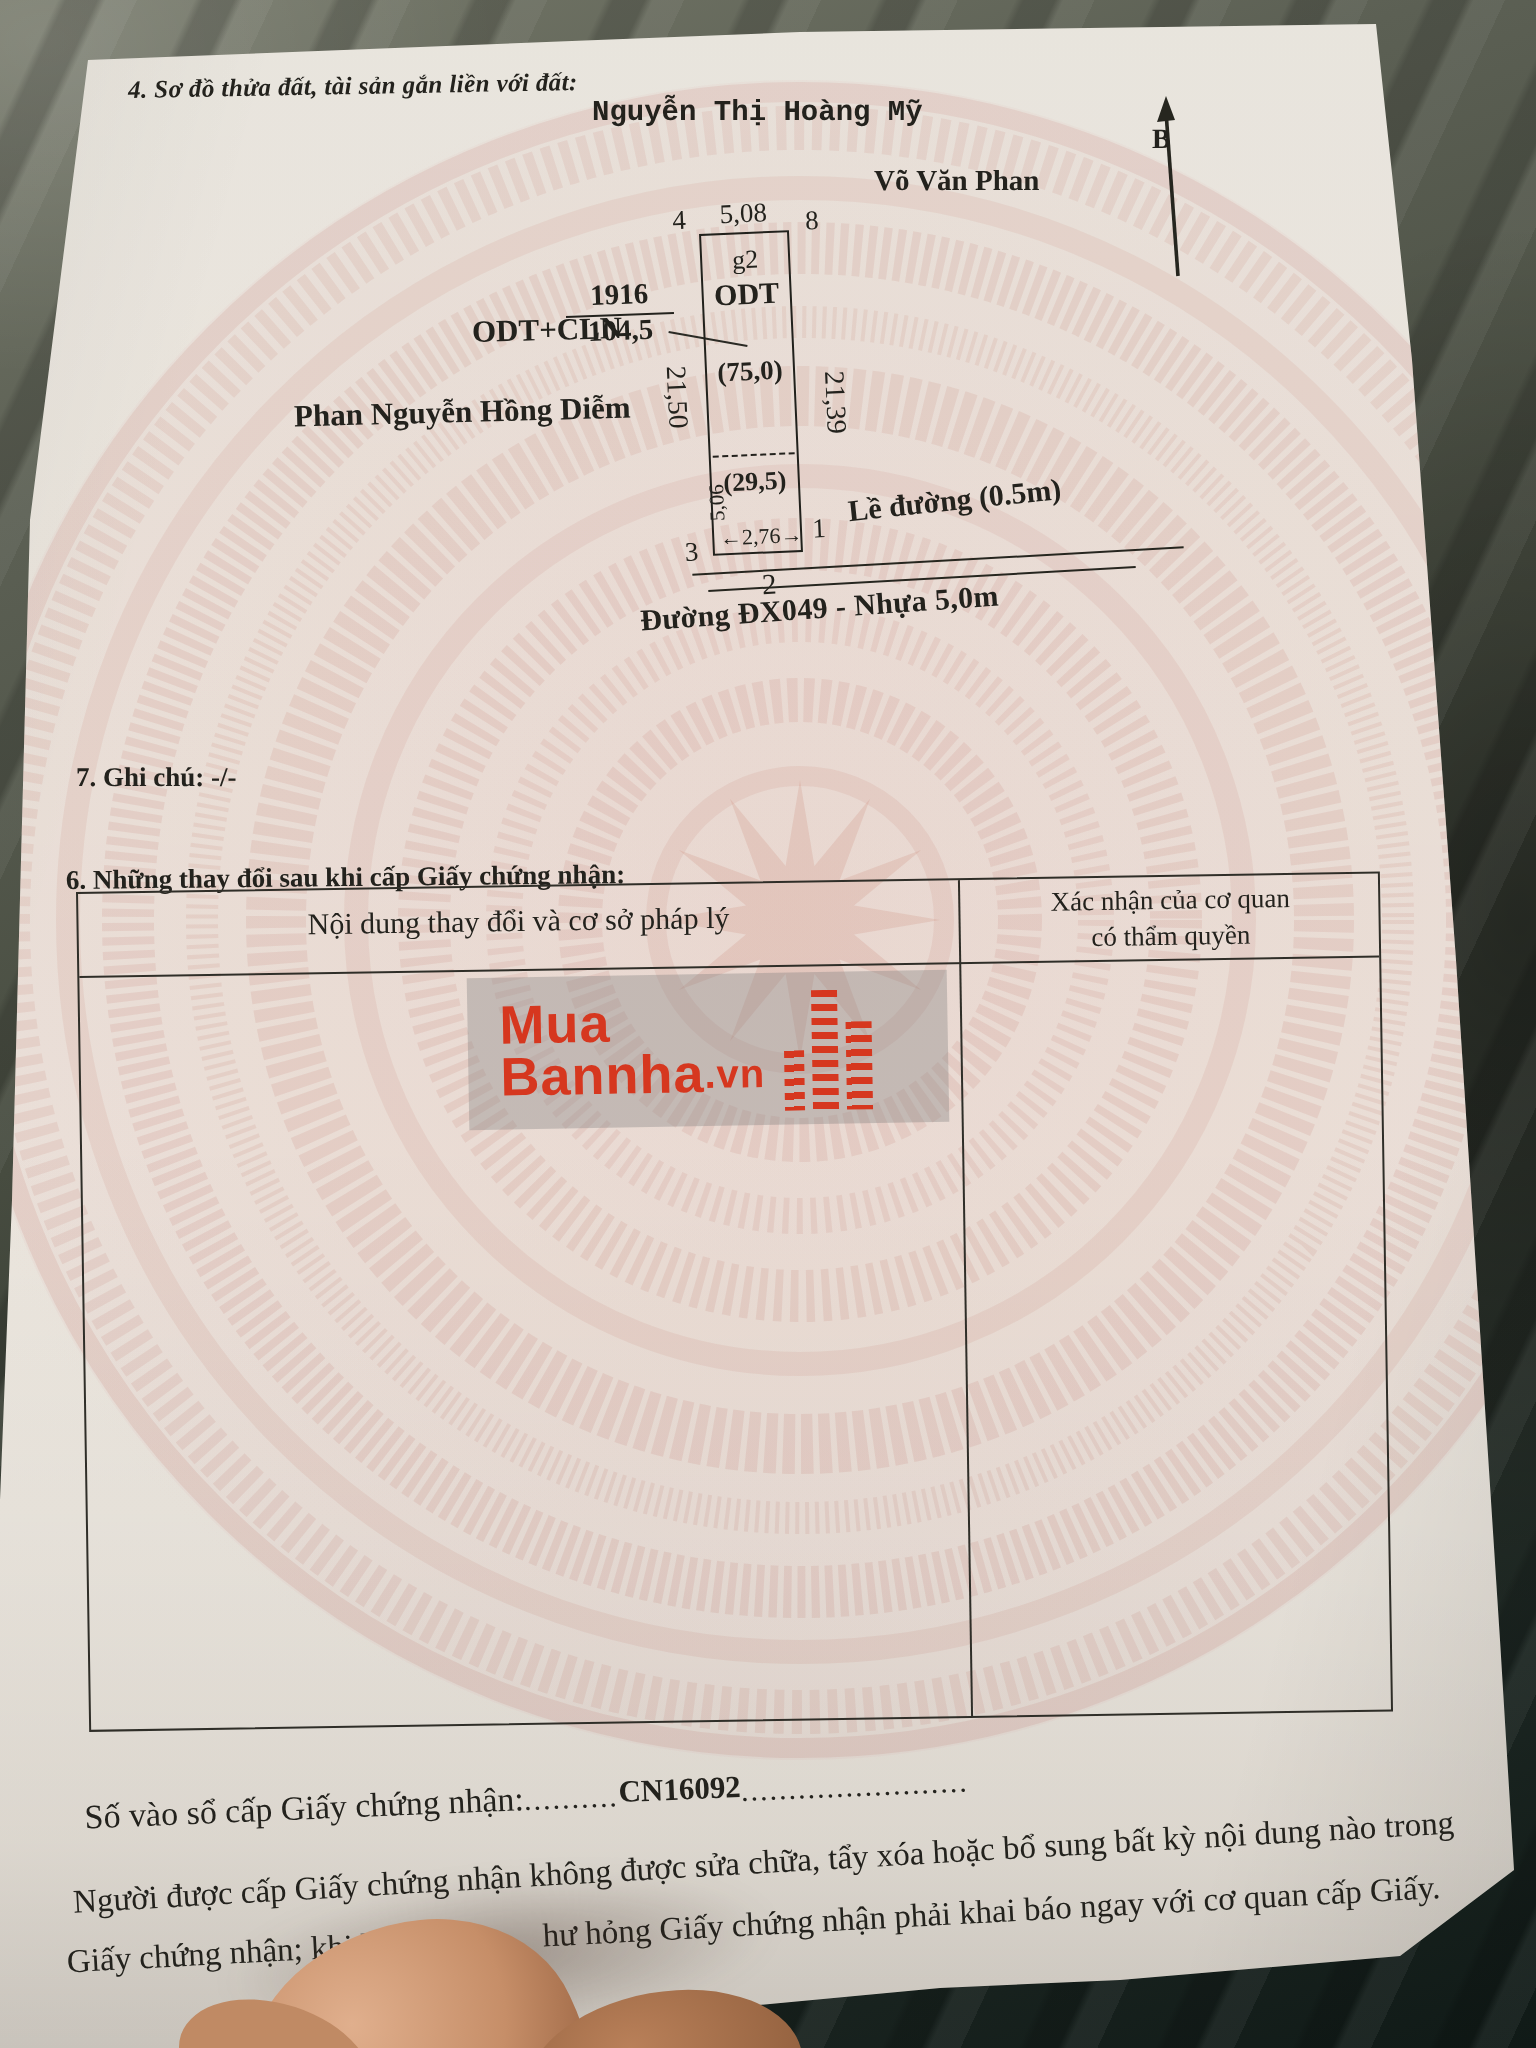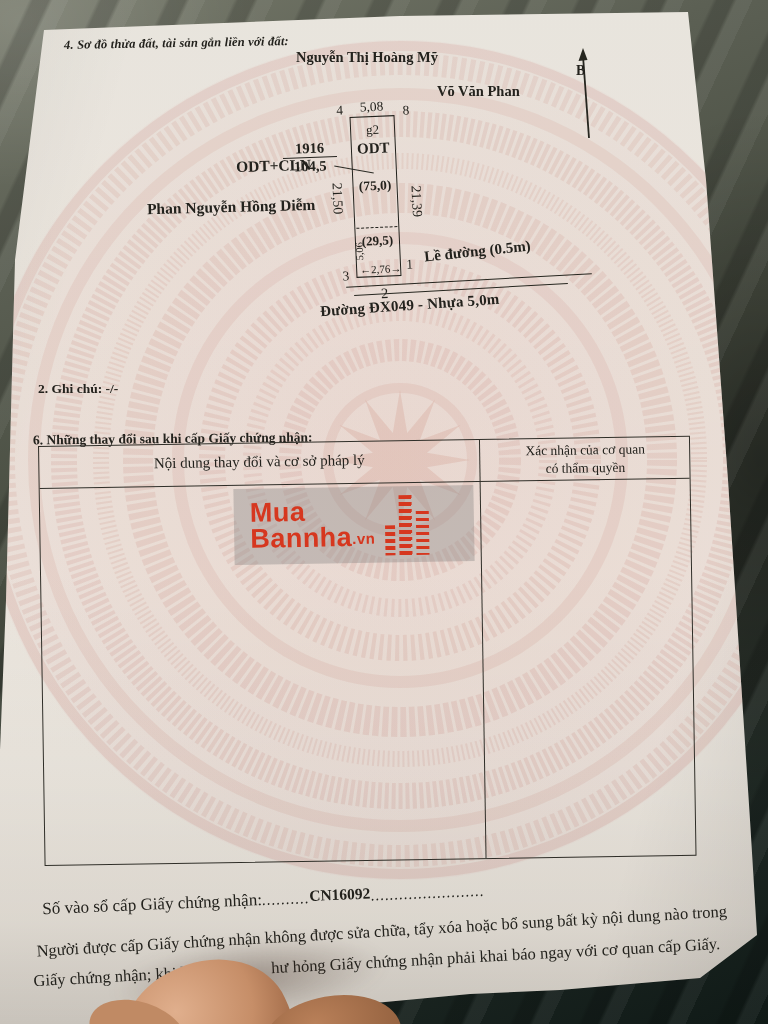--- a/index.html
+++ b/index.html
@@ -29,21 +29,21 @@
   .paper-shade{position:absolute;inset:0;pointer-events:none;
     background:linear-gradient(to bottom, rgba(255,255,255,.06), transparent 55%, rgba(0,0,0,.05) 90%, rgba(0,0,0,.12));}
   .drum{position:absolute;left:-30px;top:30px;pointer-events:none;}
 
   .abs{position:absolute;}
   .b{font-weight:bold;}
   .i{font-style:italic;}
 
   
   .s4{left:64px;top:36px;font-size:12.5px;transform:rotate(-1deg);letter-spacing:.2px;}
-  .owner-top{left:296px;top:49px;font-size:14.5px;}
+  .owner-top{left:296px;top:49px;font-size:14.5px;font-family:Liberation Mono, monospace;}
   .owner-right{left:437px;top:83px;font-size:14.5px;}
   .owner-left{left:147px;top:198px;font-size:15.5px;transform:rotate(-1.5deg);}
 
   
   .compass{left:566px;top:46px;width:44px;height:104px;}
   .compass svg{position:absolute;left:0;top:0;}
   .north-b{position:absolute;left:10px;top:17px;font-size:14px;font-weight:bold;}
 
   
   .adj-use{left:236px;top:157px;font-size:15.5px;transform:rotate(-1.5deg);}
@@ -89,21 +89,21 @@
   .th1{position:absolute;left:0;width:440px;top:10px;text-align:center;font-size:15px;}
   .th2{position:absolute;left:442px;right:0;top:3px;text-align:center;font-size:13.5px;line-height:1.3;}
 
   
   .logo-box{left:234px;top:487px;width:240px;height:76px;background:rgba(122,122,122,.34);
             transform:rotate(-1deg);display:flex;align-items:center;padding:4px 6px 4px 16px;}
   .logo-text{font-family:"Liberation Sans", sans-serif;font-weight:bold;color:#d6371f;
              line-height:.95;letter-spacing:.5px;}
   .logo-l1{font-size:27px;}
   .logo-l2{font-size:27px;}
-  .logo-tld{font-size:15px;vertical-align:2px;}
+  .logo-tld{font-size:20px;vertical-align:2px;}
   .logo-icon{display:flex;align-items:flex-end;gap:4px;margin-left:10px;height:62px;}
   .logo-icon i{display:block;background:repeating-linear-gradient(to bottom,#d6371f 0 3.5px, rgba(0,0,0,0) 3.5px 7px);}
   .lc1{width:10px;height:30px;}
   .lc2{width:13px;height:60px;}
   .lc3{width:13px;height:44px;}
 
   
   .reg{left:42px;top:885px;width:680px;font-size:17px;transform:rotate(-2.4deg);white-space:nowrap;}
   .reg .dots{font-size:15px;letter-spacing:1px;}
   .reg .no{font-weight:bold;font-size:15.5px;position:relative;top:-2px;}
@@ -184,21 +184,21 @@
       <div class="lbl p-276"><span>←</span><span>2,76</span><span>→</span></div>
       <div class="lbl p-1">1</div>
     </div>
 
     <div class="abs road-l1"></div>
     <div class="abs road-l2"></div>
     <div class="abs pt2">2</div>
     <div class="abs sidewalk b">Lề đường (0.5m)</div>
     <div class="abs roadname b">Đường ĐX049 - Nhựa 5,0m</div>
 
-    <div class="abs s5 b"><span>2. Ghi chú:</span> <span>-/-</span></div>
+    <div class="abs s5 b"><span>7. Ghi chú:</span> <span>-/-</span></div>
     <div class="abs s6 b">6. Những thay đổi sau khi cấp Giấy chứng nhận:</div>
 
     <div class="abs table">
       <div class="thead"></div>
       <div class="vdiv"></div>
       <div class="th1">Nội dung thay đổi và cơ sở pháp lý</div>
       <div class="th2">
         <div>Xác nhận của cơ quan</div>
         <div>có thẩm quyền</div>
       </div>

